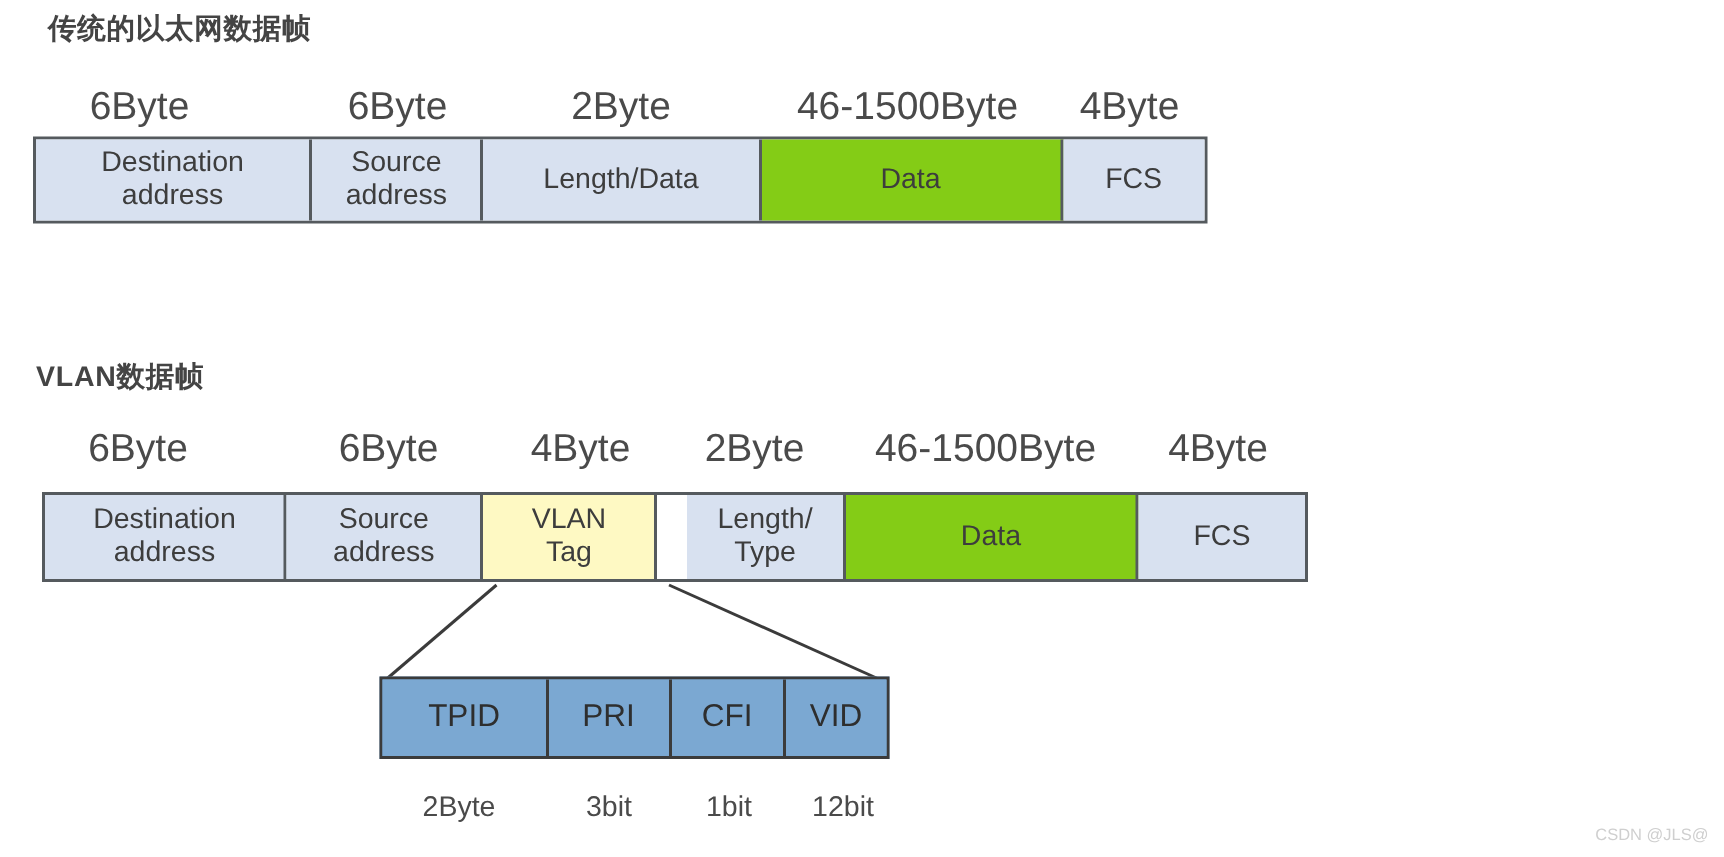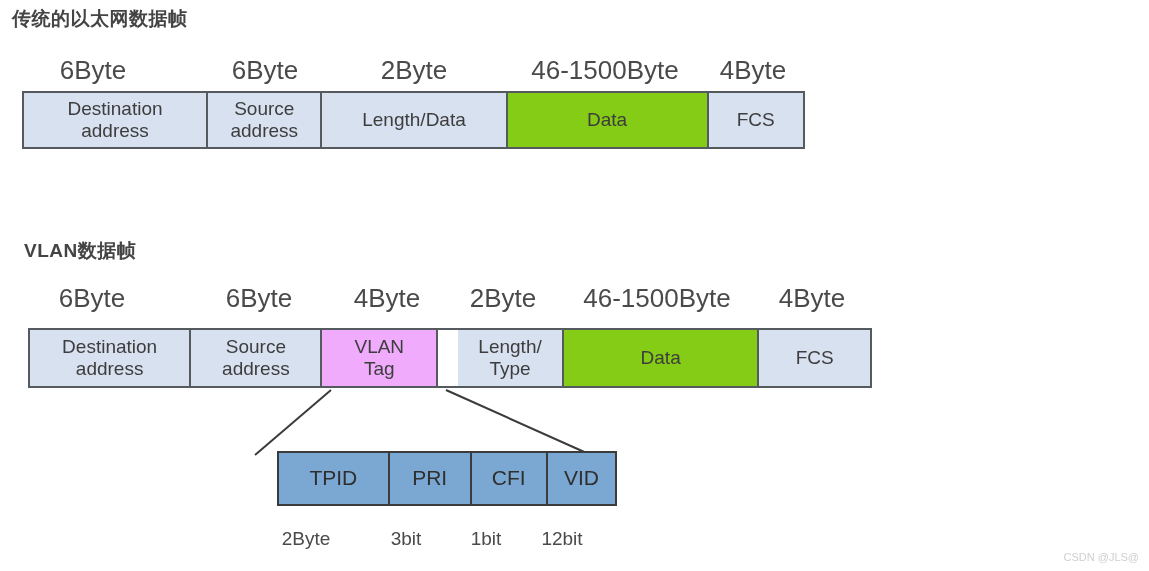--- a/index.html
+++ b/index.html
@@ -18,21 +18,21 @@
 
   
   .section-title {
     position: absolute;
     font-size: 19px;
     font-weight: bold;
     color: #444444;
     letter-spacing: 0.5px;
     white-space: nowrap;
   }
-  #title-classic { left: 12px; top: 6px; text-align: center; }
+  #title-classic { left: 32px; top: 6px; text-align: center; }
   #title-vlan    { left: 24px; top: 238px; }
 
   
   .size-label {
     position: absolute;
     font-size: 26px;
     color: #4a4a4a;
     text-align: center;
     white-space: nowrap;
     transform: translateX(-50%);
@@ -56,21 +56,21 @@
     font-size: 19px;
     line-height: 1.15;
     color: #3d3d3d;
     white-space: pre-line;
     overflow: hidden;
   }
   .cell:last-child { border-right: none; }
 
   .cell.light { background: #d8e1f0; }
   .cell.white { background: #84cc16; }
-  .cell.mid   { background: #f0abfc; }
+  .cell.mid   { background: #fef9c3; }
 
   
   .tagbox {
     position: absolute;
     box-sizing: border-box;
     border: 2px solid #3b3b3b;
     display: flex;
     background: #7ba8d2;
   }
   .tagbox .cell {
@@ -151,21 +151,21 @@
   <div class="cell light" style="width:135px;">Source
 address</div>
   <div class="cell mid" style="width:119px;">VLAN
 Tag</div>
   <div class="cell light" style="width:109px;margin-left:20px;">Length/
 Type</div>
   <div class="cell white" style="width:201px;">Data</div>
   <div class="cell light" style="width:114px;">FCS</div>
 </div>
 
-<div class="tagbox" id="vlan-tag-detail" style="left:253px; top:451px; width:340px; height:55px;margin-left:24px;">
+<div class="tagbox" id="vlan-tag-detail" style="left:253px; top:451px; width:340px; height:55px;">
   <div class="cell" style="width:112px;">TPID</div>
   <div class="cell" style="width:83px;">PRI</div>
   <div class="cell" style="width:77px;">CFI</div>
   <div class="cell" style="width:68px;">VID</div>
 </div>
 
 <div class="bit-label" style="left:306px; top:528px;">2Byte</div>
 <div class="bit-label" style="left:406px; top:528px;">3bit</div>
 <div class="bit-label" style="left:486px; top:528px;">1bit</div>
 <div class="bit-label" style="left:562px; top:528px;">12bit</div>

